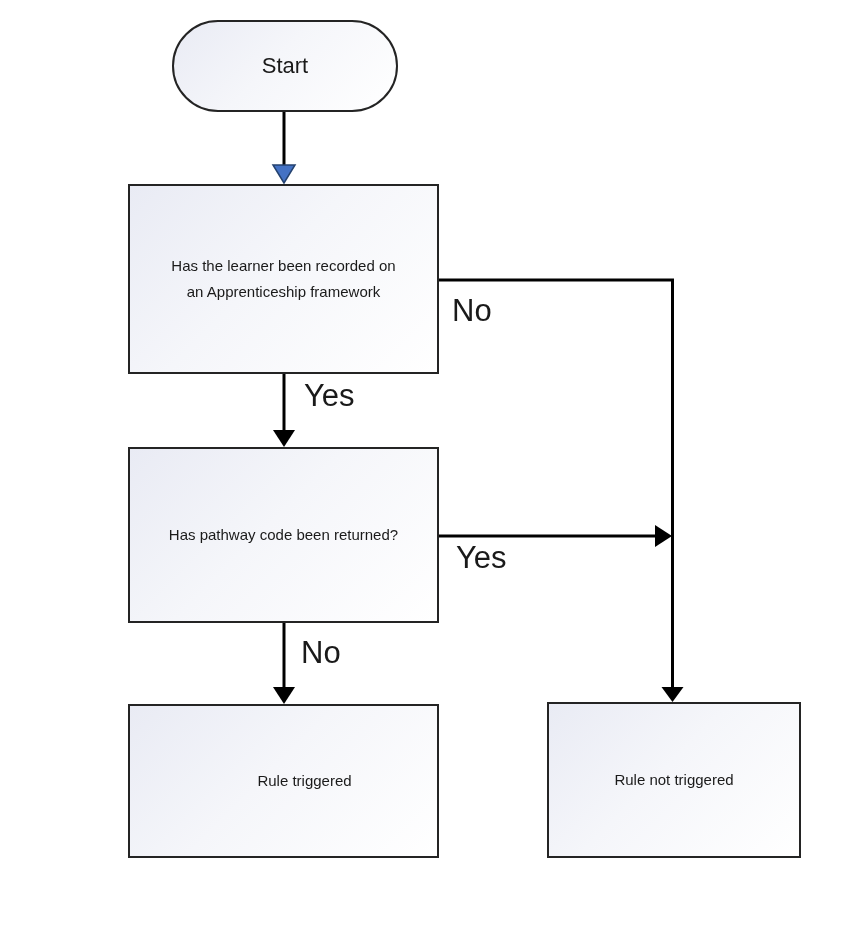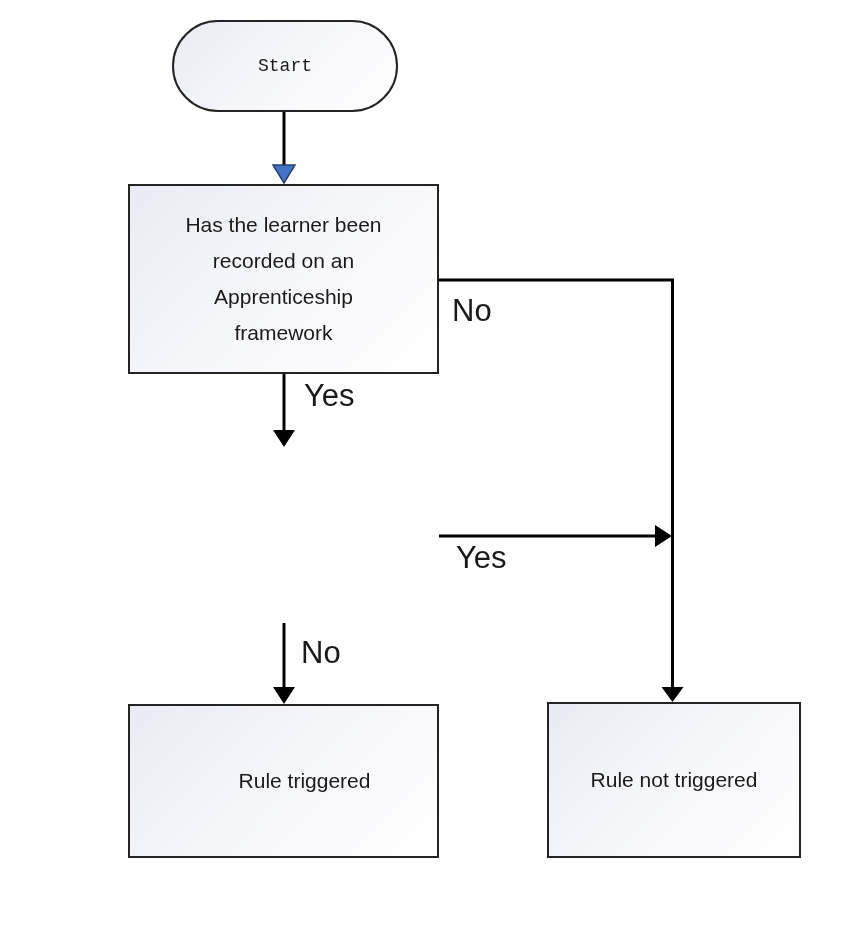--- a/index.html
+++ b/index.html
@@ -33,32 +33,31 @@
   }
 
   .node {
     position: absolute;
     display: flex;
     align-items: center;
     justify-content: center;
     text-align: center;
     border: 2px solid var(--border-color);
     background: linear-gradient(135deg, var(--node-fill-from) 0%, var(--node-fill-mid) 45%, var(--node-fill-to) 100%);
-    font-size: 21px;
+    font-size: 15px;
     line-height: 1.72;
   }
 
   .node .node-label { display: block; }
 
   .node-terminator {
     left: 172px; top: 20px;
     width: 226px; height: 92px;
     border-radius: 46px;
-    font-size: 18px;
-    font-family: Liberation Mono, monospace;
+    font-size: 22px;
   }
 
   .node-decision1 { left: 128px; top: 184px; width: 311px; height: 190px; }
   .node-decision1 .node-label { width: 230px; }
 
   .node-decision2 { left: 128px; top: 447px; width: 311px; height: 176px; }
   .node-decision2 .node-label { width: 250px; }
 
   .node-rule-triggered { left: 128px; top: 704px; width: 311px; height: 154px; padding-left: 42px; }
 
@@ -117,20 +116,23 @@
   </svg>
 
   <div class="node node-terminator">
     <span class="node-label">Start</span>
   </div>
 
   <div class="node node-decision1">
     <span class="node-label">Has the learner been recorded on an Apprenticeship framework</span>
   </div>
 
+  <div class="node node-decision2">
+    <span class="node-label">Has pathway code been returned?</span>
+  </div>
 
   <div class="node node-rule-triggered">
     <span class="node-label">Rule triggered</span>
   </div>
 
   <div class="node node-rule-not-triggered">
     <span class="node-label">Rule not triggered</span>
   </div>
 
   <span class="edge-label edge-label-no-1">No</span>

